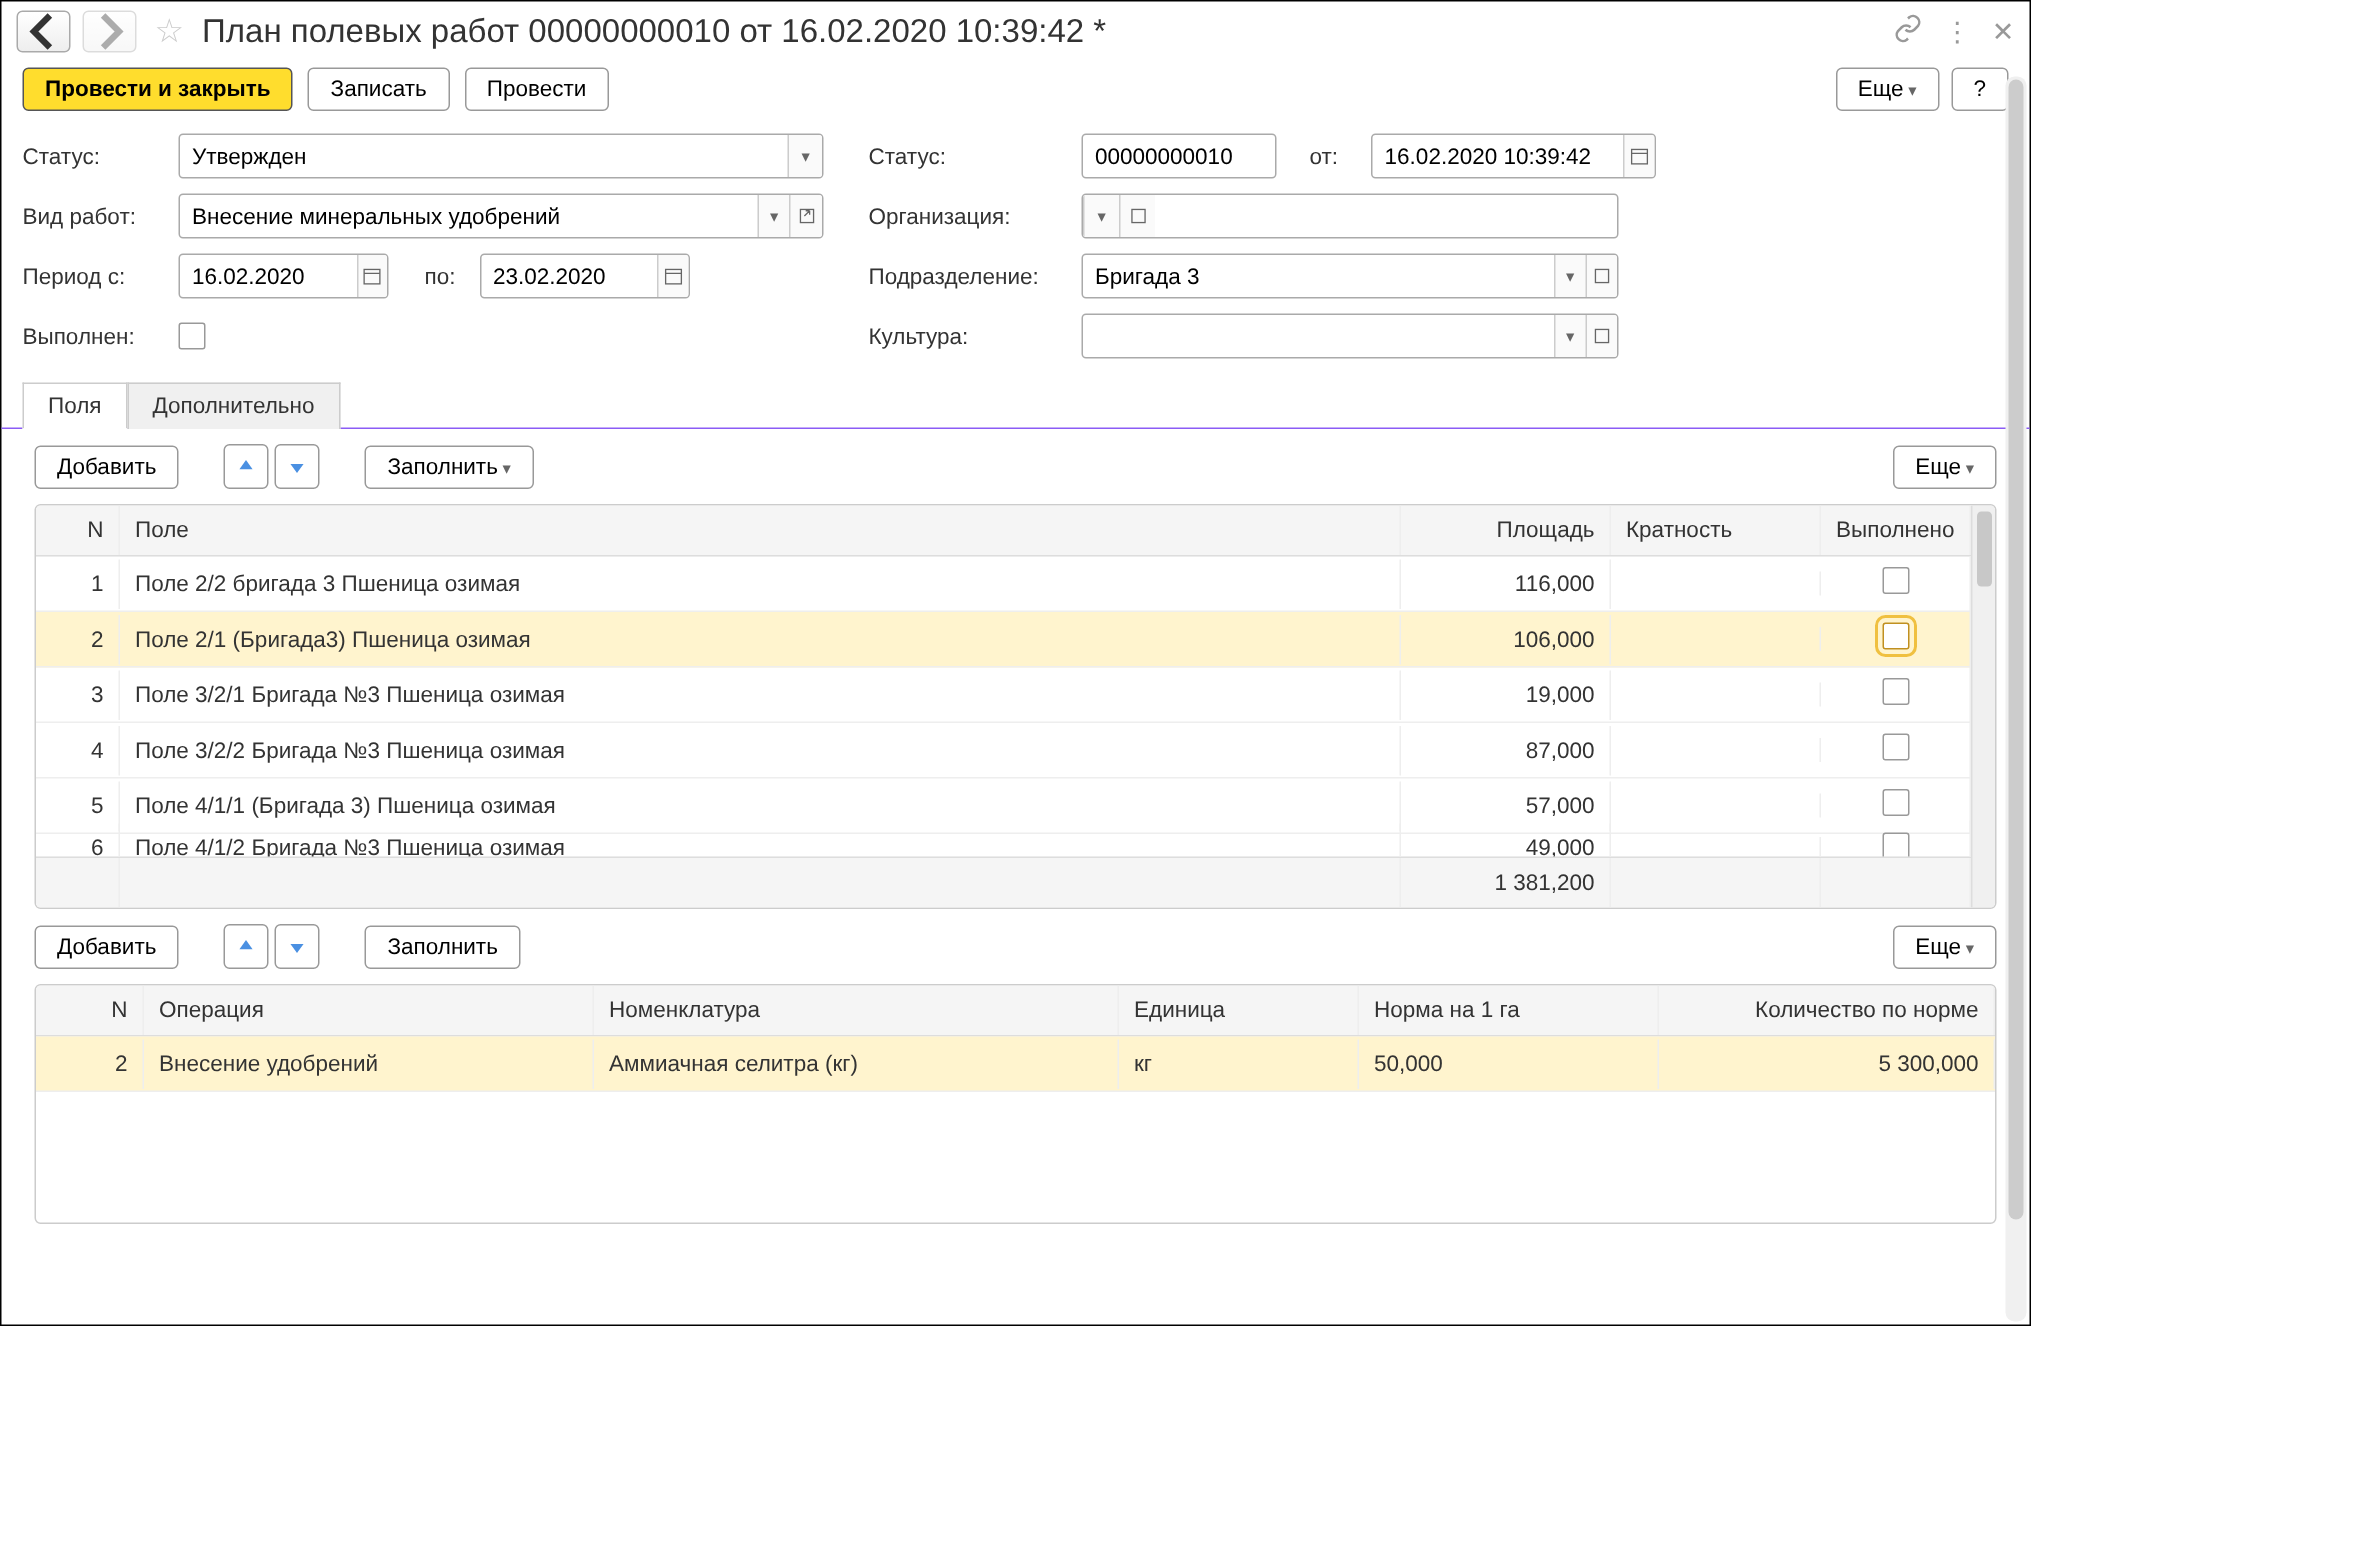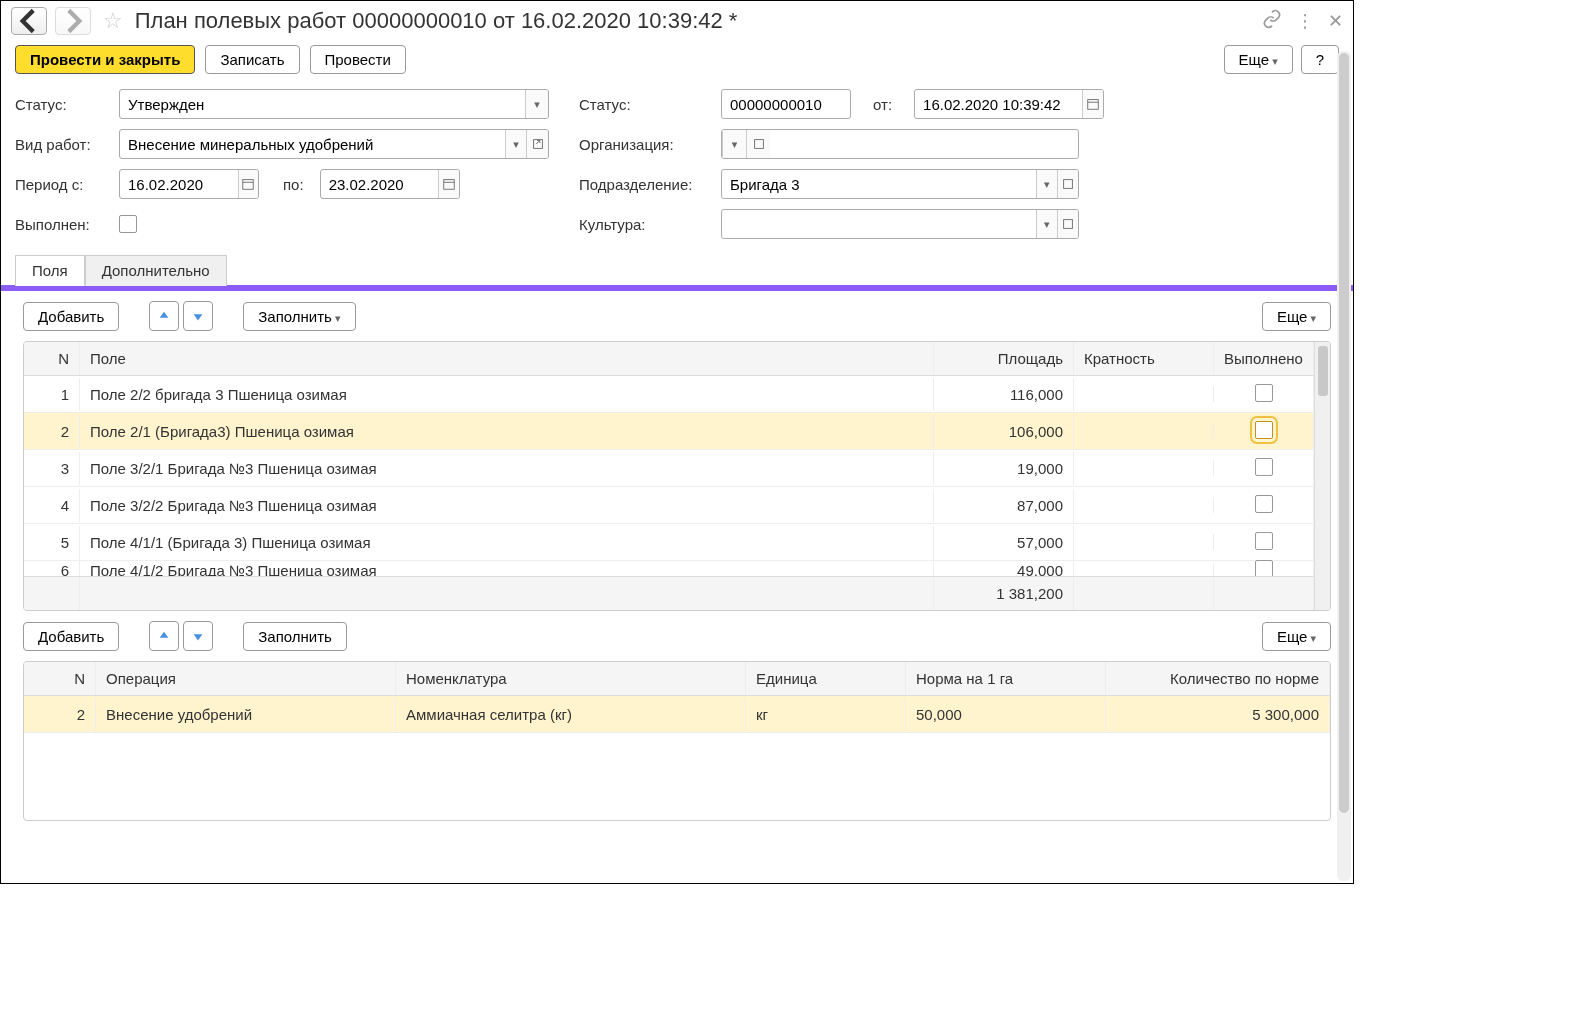--- a/index.html
+++ b/index.html
@@ -19,21 +19,21 @@
 .form-area { display: flex; padding: 4px 14px; gap: 30px; }
 .form-col { display: flex; flex-direction: column; gap: 8px; }
 .form-row { display: flex; align-items: center; gap: 16px; min-height: 32px; }
 .label { width: 88px; font-size: 15px; }
 .label-wide { width: 126px; }
 .input-wrap { display: flex; border: 1px solid #aaa; border-radius: 3px; background:#fff; height: 30px; align-items:center; overflow:hidden; }
 .input-wrap input { border: none; outline: none; padding: 4px 8px; font-size: 15px; background: transparent; width: 100%; }
 .input-btn { width: 24px; height: 28px; border-left: 1px solid #ccc; display: flex; align-items: center; justify-content: center; font-size: 11px; color: #666; cursor: pointer; background:#fafafa; }
 .input-btn svg { width: 14px; height: 14px; }
 .checkbox { width: 18px; height: 18px; border: 1px solid #999; border-radius: 2px; }
-.tabs { display: flex; padding: 10px 14px 0; border-bottom: 6px solid #8b5cf6; gap: 0; }
+.tabs { display: flex; padding: 10px 14px 0; border-bottom: 1px solid #8b5cf6; gap: 0; }
 .tab { padding: 6px 16px; border: 1px solid #ccc; border-bottom: none; background: #f0f0f0; cursor: pointer; font-size: 15px; position: relative; top: 1px; }
 .tab.active { background: #fff; border-bottom: 1px solid #fff; }
 .section-toolbar { display: flex; gap: 10px; padding: 10px 22px; align-items: center; }
 .arrow-btn { width: 30px; height: 30px; border: 1px solid #999; border-radius: 4px; background: #fff; display:flex; align-items:center; justify-content:center; cursor:pointer; }
 .arrow-btn svg { width:14px; height:14px; }
 .table-wrap { margin: 0 22px; border: 1px solid #ccc; border-radius: 4px; overflow: hidden; position: relative; }
 .table-header { display: flex; background: #f5f5f5; border-bottom: 1px solid #ddd; font-size: 15px; }
 .th, .td { padding: 8px 10px; border-right: 1px solid #eee; overflow: hidden; white-space: nowrap; }
 .table-body { max-height: 200px; overflow: hidden; }
 .tr { display: flex; border-bottom: 1px solid #eee; font-size: 15px; align-items:center; height:37px; }

